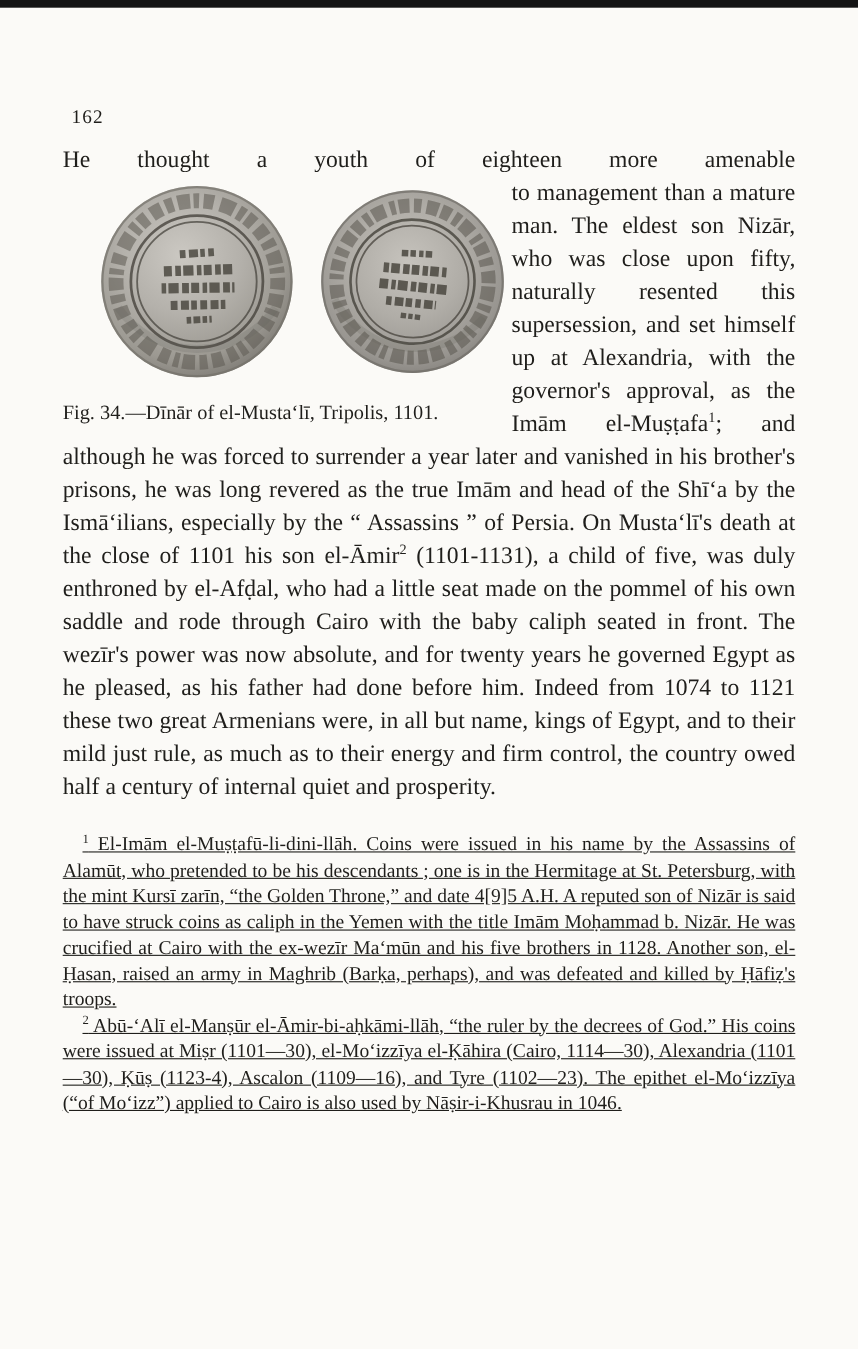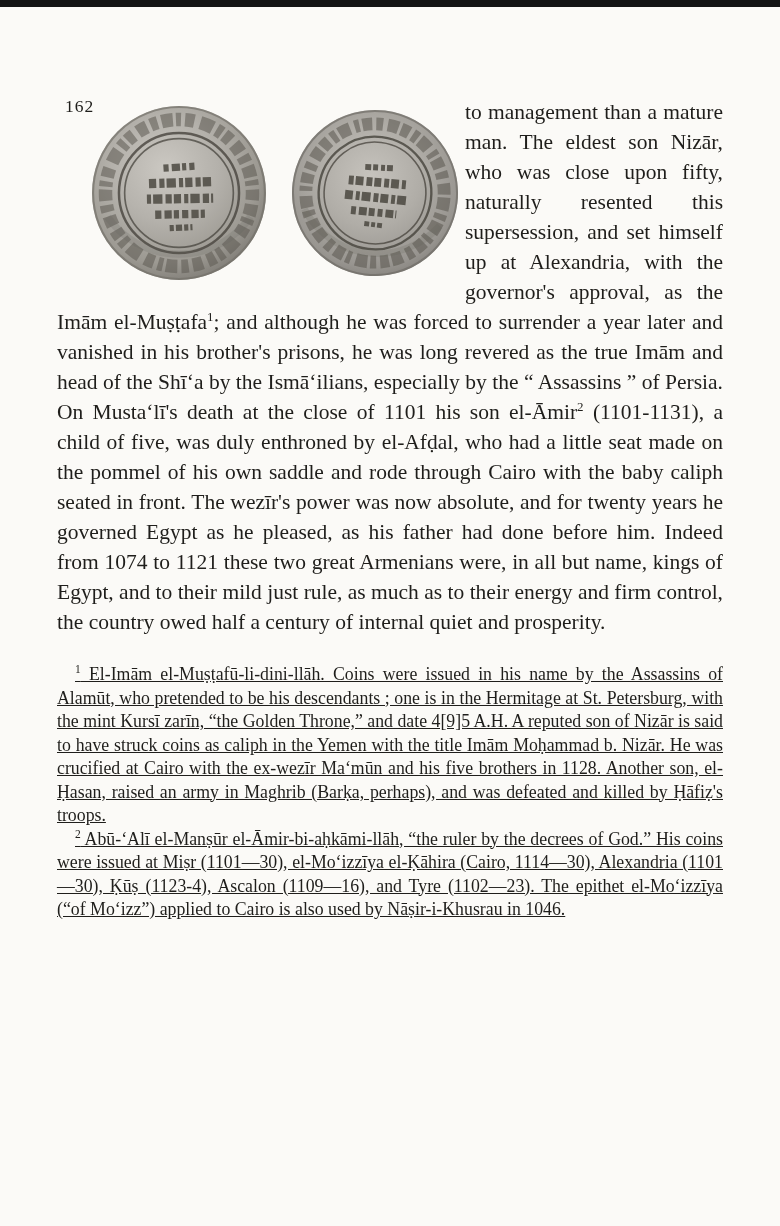--- a/index.html
+++ b/index.html
@@ -96,20 +96,21 @@
 
 <div class="page">
   <div class="scan-edge-bar"></div>
 
   <div class="content">
 
     <div class="running-header">
       <span class="page-number">162</span>
     </div>
 
+    <div class="body-line1">He thought a youth of eighteen more amenable</div>
 
     <p class="body-para">
       <span class="figure-float">
         <span class="coins-row">
 
           <svg class="coin" width="176" height="176" viewBox="0 0 170 170" aria-hidden="true">
             <defs>
               <radialGradient id="cg1" cx="42%" cy="36%" r="68%">
                 <stop offset="0%" stop-color="#cbc8c2"></stop>
                 <stop offset="45%" stop-color="#b4b1ab"></stop>
@@ -152,20 +153,21 @@
                 <line x1="57" y1="75" x2="115" y2="73" stroke-width="9" stroke-dasharray="5 2 8 3 6 2 7 3"></line>
                 <line x1="55" y1="90" x2="117" y2="89" stroke-width="9" stroke-dasharray="8 3 4 2 9 3 5 2"></line>
                 <line x1="63" y1="105" x2="109" y2="104" stroke-width="8" stroke-dasharray="5 3 8 2 6 3"></line>
                 <line x1="78" y1="117" x2="96" y2="117" stroke-width="5" stroke-dasharray="5 2 4 2"></line>
               </g>
               <path d="M16,110 A 84 84 0 0 0 154 110" fill="none" stroke="#5f5c55" stroke-width="7" opacity="0.18"></path>
             </g>
           </svg>
 
         </span>
+        <span class="figure-caption">Fig. 34.—Dīnār of el-Musta‘lī, Tripolis, 1101.</span>
       </span><span>to management than a mature man.  The eldest son Nizār, who was close upon fifty, naturally resented this supersession, and set himself up at Alexandria, with the governor's approval, as the Imām el-Muṣṭafa</span><sup class="fnref">1</sup><span>; and although he was forced to surrender a year later and vanished in his brother's prisons, he was long revered as the true Imām and head of the Shī‘a by the Ismā‘ilians, especially by the “ Assassins ” of Persia.  On Musta‘lī's death at the close of 1101 his son el-Āmir</span><sup class="fnref">2</sup><span> (1101-1131), a child of five, was duly enthroned by el-Afḍal, who had a little seat made on the pommel of his own saddle and rode through Cairo with the baby caliph seated in front.  The wezīr's power was now absolute, and for twenty years he governed Egypt as he pleased, as his father had done before him.  Indeed from 1074 to 1121 these two great Armenians were, in all but name, kings of Egypt, and to their mild just rule, as much as to their energy and firm control, the country owed half a century of internal quiet and prosperity.</span>
     </p>
 
     <div class="footnotes">
       <p class="footnote"><sup>1</sup><span> El-Imām el-Muṣṭafū-li-dini-llāh.  Coins were issued in his name by the Assassins of Alamūt, who pretended to be his descendants ; one is in the Hermitage at St. Petersburg, with the mint Kursī zarīn, “the Golden Throne,” and date 4[9]5 A.H.  A reputed son of Nizār is said to have struck coins as caliph in the Yemen with the title Imām Moḥammad b. Nizār.  He was crucified at Cairo with the ex-wezīr Ma‘mūn and his five brothers in 1128.  Another son, el-Ḥasan, raised an army in Maghrib (Barḳa, perhaps), and was defeated and killed by Ḥāfiẓ's troops.</span></p>
       <p class="footnote"><sup>2</sup><span> Abū-‘Alī el-Manṣūr el-Āmir-bi-aḥkāmi-llāh, “the ruler by the decrees of God.”  His coins were issued at Miṣr (1101—30), el-Mo‘izzīya el-Ḳāhira (Cairo, 1114—30), Alexandria (1101—30), Ḳūṣ (1123-4), Ascalon (1109—16), and Tyre (1102—23).  The epithet el-Mo‘izzīya (“of Mo‘izz”) applied to Cairo is also used by Nāṣir-i-Khusrau in 1046.</span></p>
     </div>
 
   </div>
 </div>

